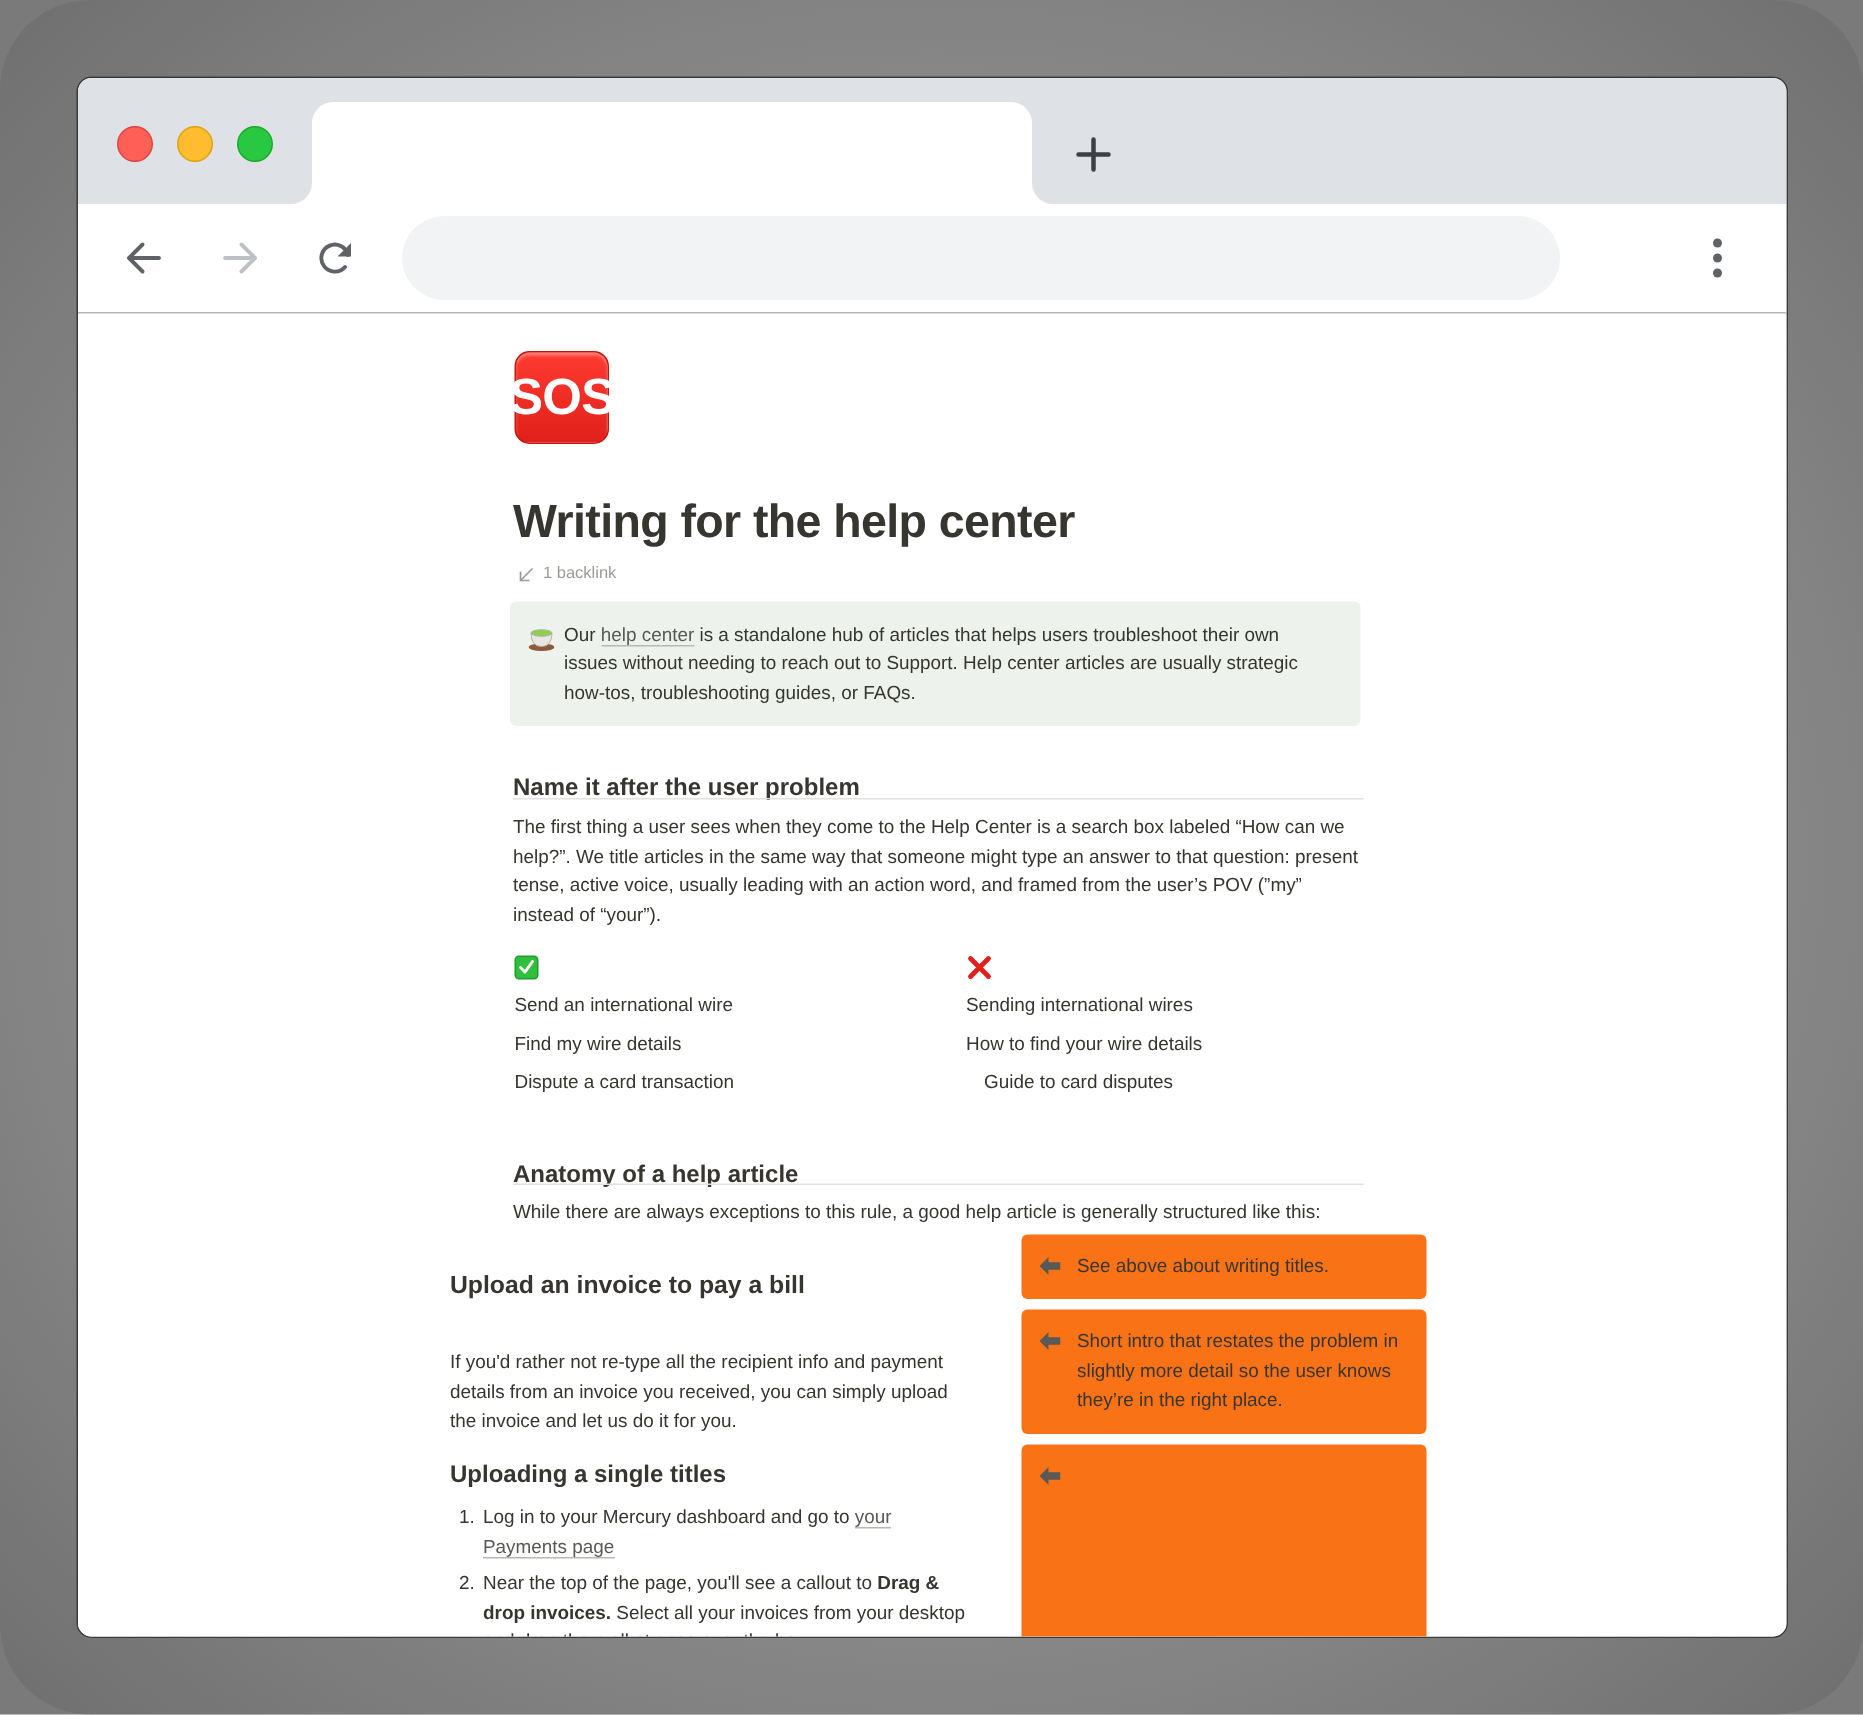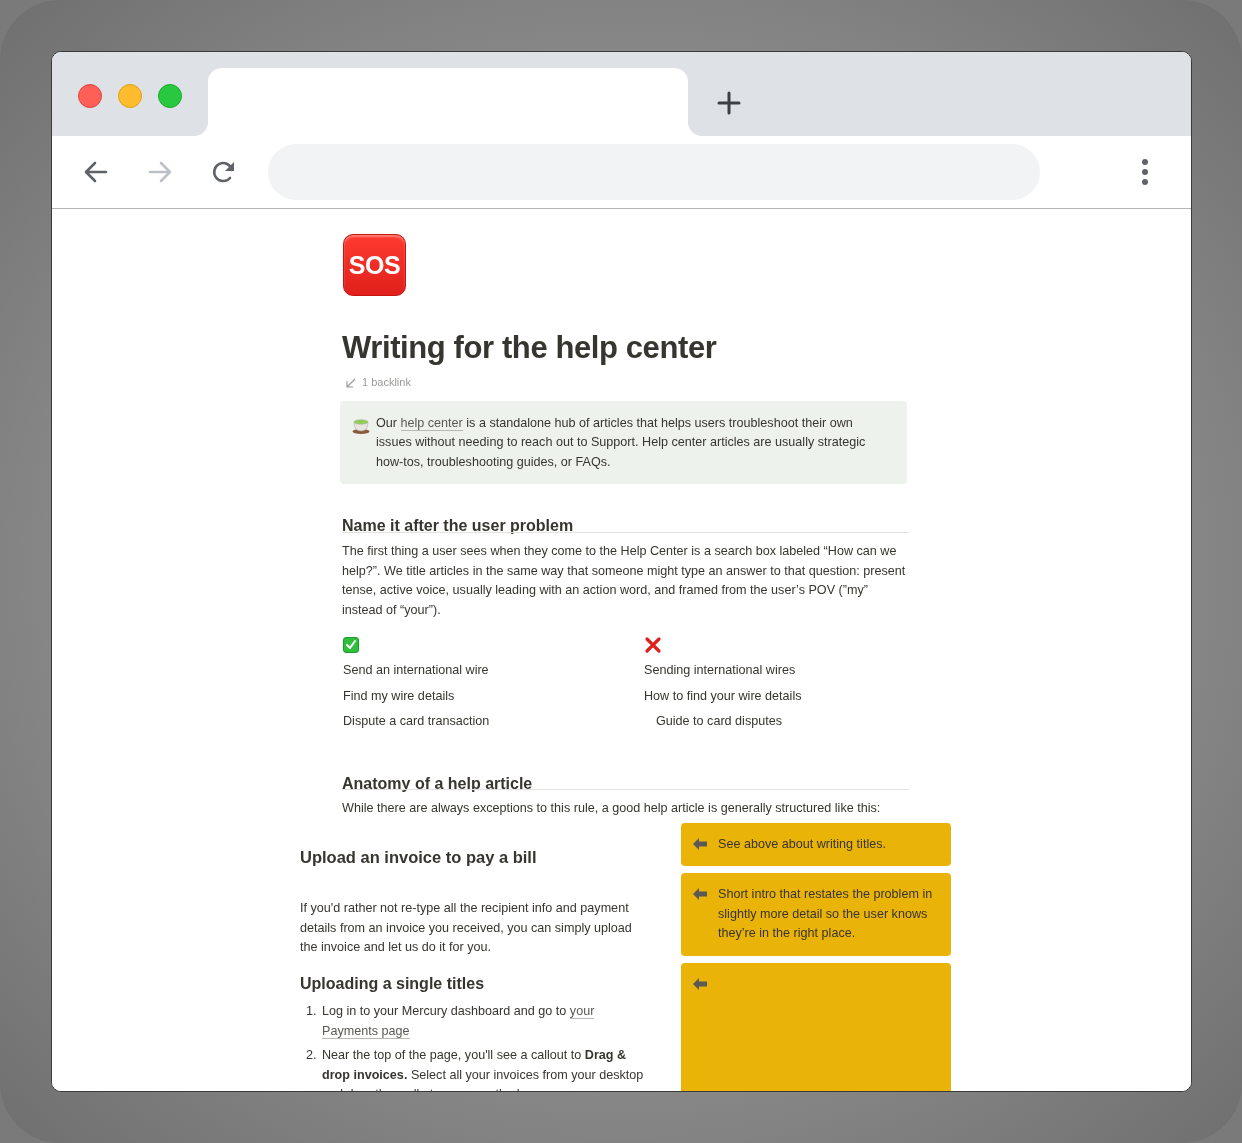--- a/index.html
+++ b/index.html
@@ -62,21 +62,21 @@
     .content {
       position: absolute; left: 0; top: 158px; width: 100%; height: 883px;
       overflow: hidden; background: #ffffff; color: #37352f;
     }
     .page { position: absolute; left: 290px; top: 0; width: 567px; }
     .page-icon {
       position: absolute; left: 1px; top: 24px; width: 63px; height: 62px;
       background: linear-gradient(180deg, #ff3b30 0%, #e0201b 100%);
       border-radius: 10px; border: 1px solid #c4150f;
       display: flex; align-items: center; justify-content: center;
-      color: #ffffff; font-weight: bold; font-size: 25px; letter-spacing: -0.5px;
+      color: #ffffff; font-weight: bold; font-size: 34px; letter-spacing: -0.5px;
       font-family: "Liberation Sans", sans-serif;
       box-shadow: inset 0 2px 2px rgba(255,255,255,0.35);
     }
     .page-title {
       position: absolute; left: 0; top: 120px; font-size: 31px; font-weight: bold;
       color: #37352f; letter-spacing: -0.4px; white-space: nowrap;
     }
     .backlink {
       position: absolute; left: 4px; top: 166px; font-size: 11px; color: #9b9a97;
       display: flex; align-items: flex-end; gap: 6px; cursor: pointer;
@@ -99,21 +99,21 @@
     }
     .cross-icon { position: absolute; left: 302px; top: 426px; width: 18px; height: 18px; }
     .example { position: absolute; left: 248px; top: 622px; width: 652px; }
     .ex-h1 { position: absolute; left: 0; top: 16px; font-size: 16.5px; font-weight: bold; color: #37352f; white-space: nowrap; }
     .ex-para { position: absolute; left: 0; top: 67px; width: 340px; font-size: 12.6px; line-height: 19.5px; color: #37352f; }
     .ex-h2 { position: absolute; left: 0; top: 143px; font-size: 16px; font-weight: bold; color: #37352f; white-space: nowrap; }
     .ex-list { position: absolute; left: 0; top: 170px; width: 352px; font-size: 12.6px; line-height: 19.5px; color: #37352f; }
     .ex-list .li { position: relative; padding-left: 22px; margin-bottom: 5px; }
     .ex-list .num { position: absolute; left: 6px; top: 0; }
     .note {
-      position: absolute; left: 381px; width: 270px; background: #eab308; border-radius: 4px;
+      position: absolute; left: 381px; width: 270px; background: #f97316; border-radius: 4px;
       padding: 12px 14px 0 37px; font-size: 12.6px; line-height: 19.5px; color: #37352f;
     }
     .note .arrow { position: absolute; left: 12px; top: 15px; width: 14px; height: 12px; }
   </style>
 </head>
 <body>
 
 <div class="shadow-frame"></div>
 
 <div class="window">

